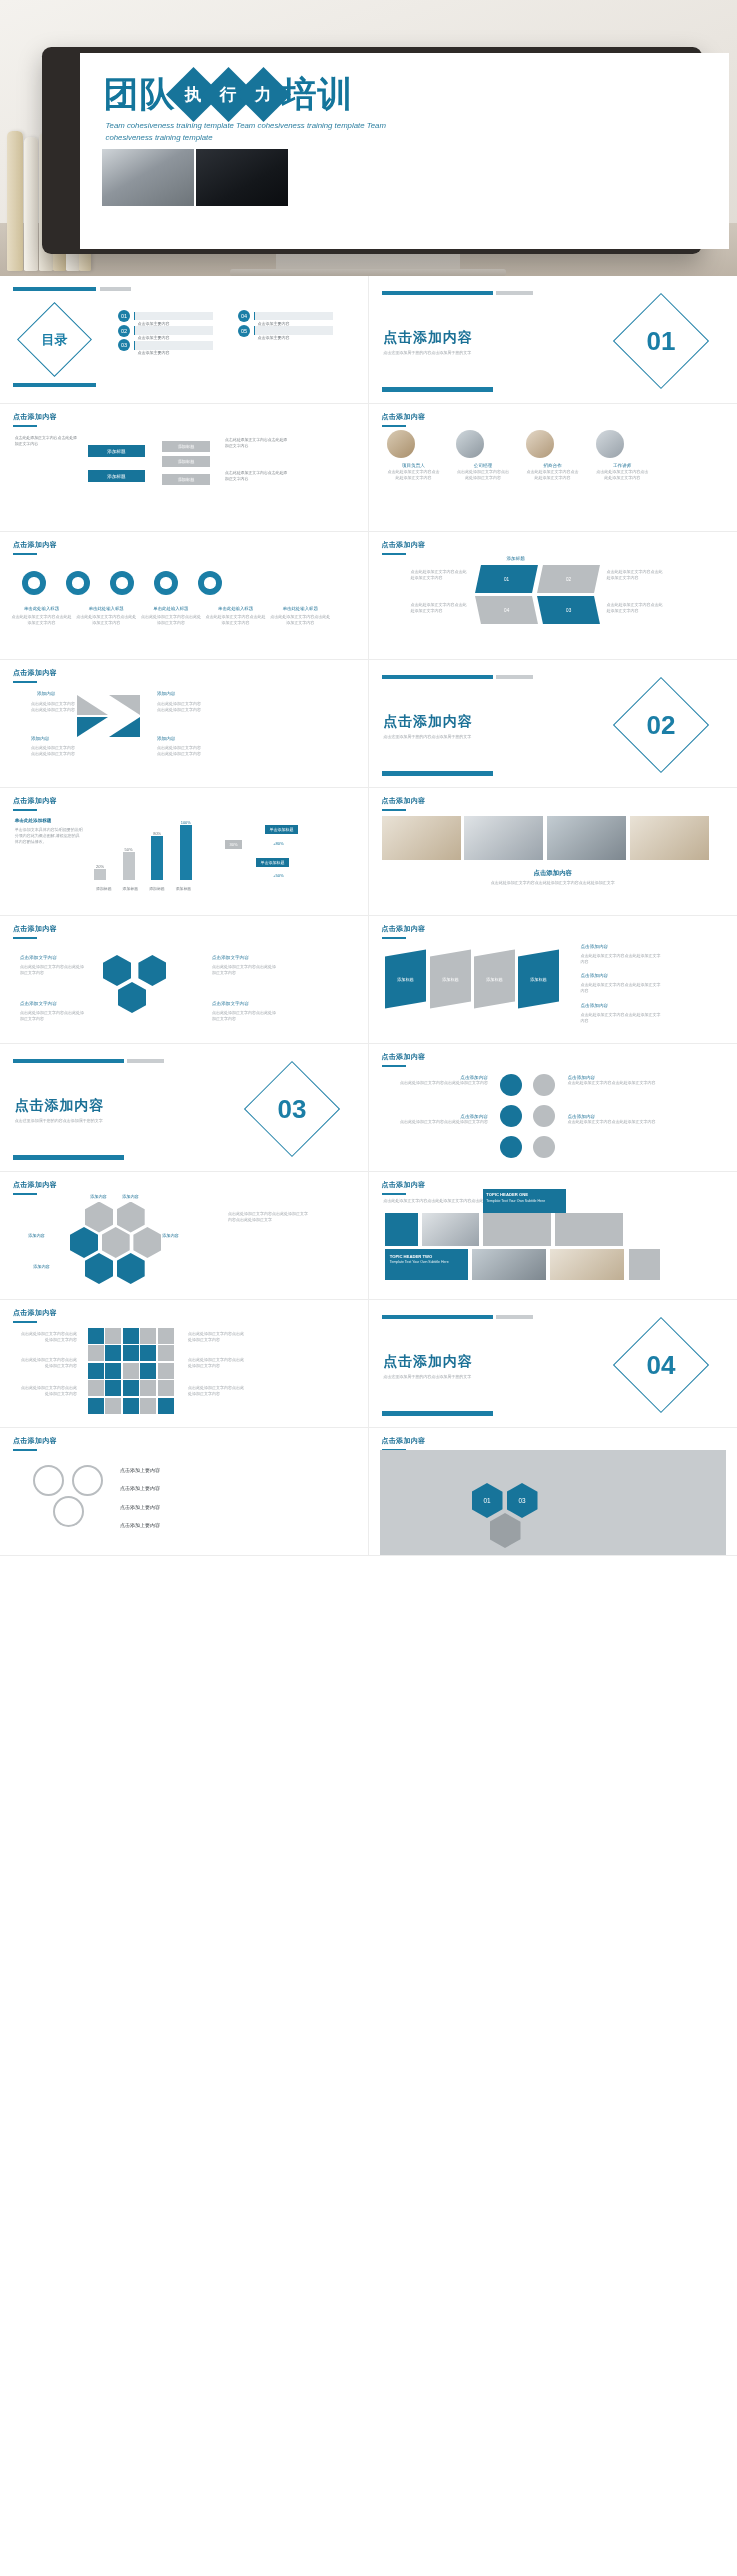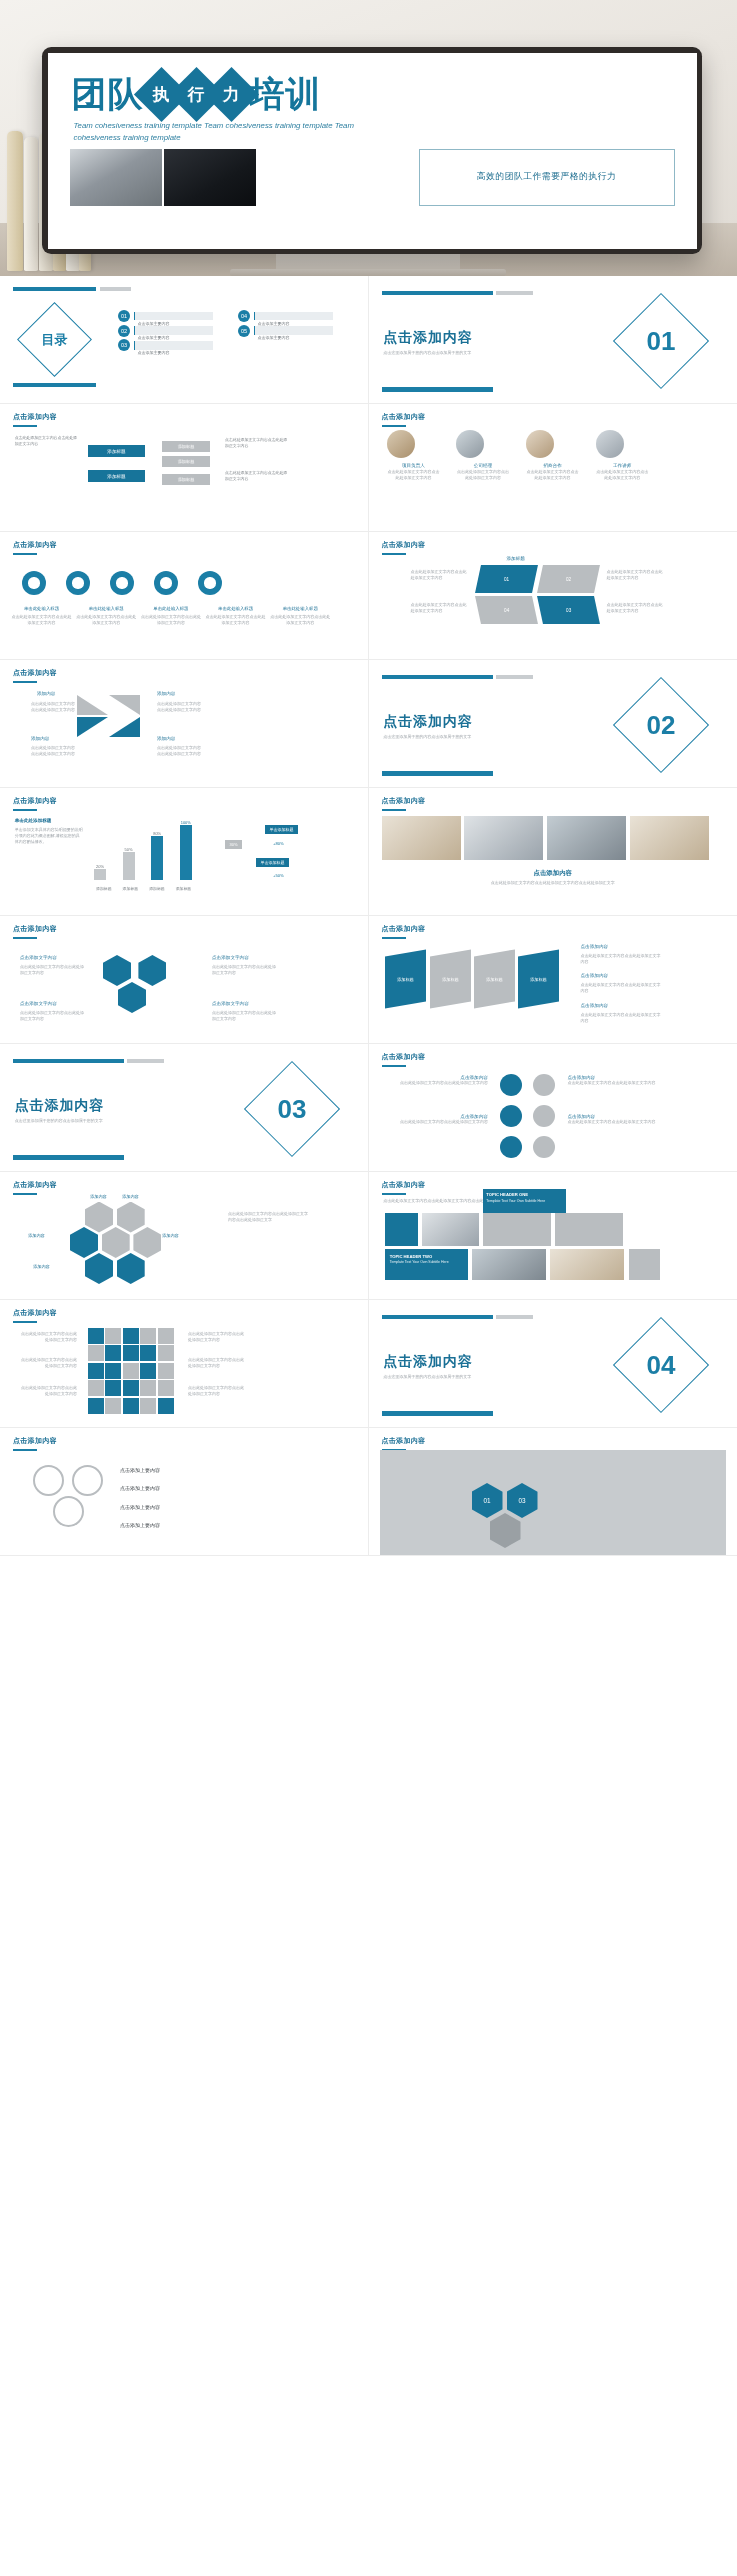--- a/index.html
+++ b/index.html
@@ -27,21 +27,21 @@
   .r1{left:5.5px;width:15.7px;height:140px;background:linear-gradient(90deg,#e6dcc4,#cfc09a);}
   .r2{left:22px;width:14.7px;height:134px;background:linear-gradient(90deg,#f6f3ec,#ded8cc);}
   .r3{left:37px;width:14px;height:138px;background:linear-gradient(90deg,#efeade,#d6cebd);}
   .r4{left:51px;width:13px;height:111px;background:linear-gradient(90deg,#e2d6bb,#c9b994);}
   .r5{left:64px;width:14px;height:96px;background:linear-gradient(90deg,#f5f2ea,#dcd5c8);}
   .r6{left:77px;width:12px;height:81px;background:linear-gradient(90deg,#e7dcc3,#cec0a0);}
 
   .monitor{position:absolute;left:42px;top:47px;width:660px;height:207px;
     background:#2e2a28;border-radius:9.2px;padding:5.5px;
     box-shadow:0 9.2px 24px rgba(0,0,0,.28);}
-  .screen{width:100%;height:100%;background:#fff;overflow:hidden;position:relative;}
+  .screen{width:100%;height:100%;background:#fff;overflow:hidden;position:relative;margin-left:32px;}
   .stand{position:absolute;left:276px;top:254px;width:184px;height:20px;
     background:linear-gradient(180deg,#d9d4cd,#c3bcb2);}
   .base{position:absolute;left:230px;top:269px;width:276px;height:7.4px;
     background:linear-gradient(180deg,#cfc9c1,#b4aca1);border-radius:2.8px;}
 
   
   .ts-title{position:absolute;left:24px;top:22px;display:flex;align-items:center;gap:0;}
   .ts-han{font-family:"DejaVu Sans",sans-serif;font-size:35px;font-weight:700;
     color:#14759b;letter-spacing:0.9px;line-height:1;}
   .dia{width:39px;height:39px;background:#17749a;transform:rotate(45deg);
@@ -160,21 +160,20 @@
         <span class="ts-han">培训</span>
       </div>
 
       <div class="ts-sub">Team cohesiveness training template Team cohesiveness training template Team cohesiveness training template</div>
 
       <div class="ts-photos">
         <div class="ph p1"></div>
         <div class="ph p2"></div>
       </div>
 
-      <div class="ts-note">高效的团队工作需要严格的执行力</div>
 
     </div>
   </div>
 </div>
 
 <div class="grid">
 
   <div class="row">
     <div class="cell">
         <div class="sl">

